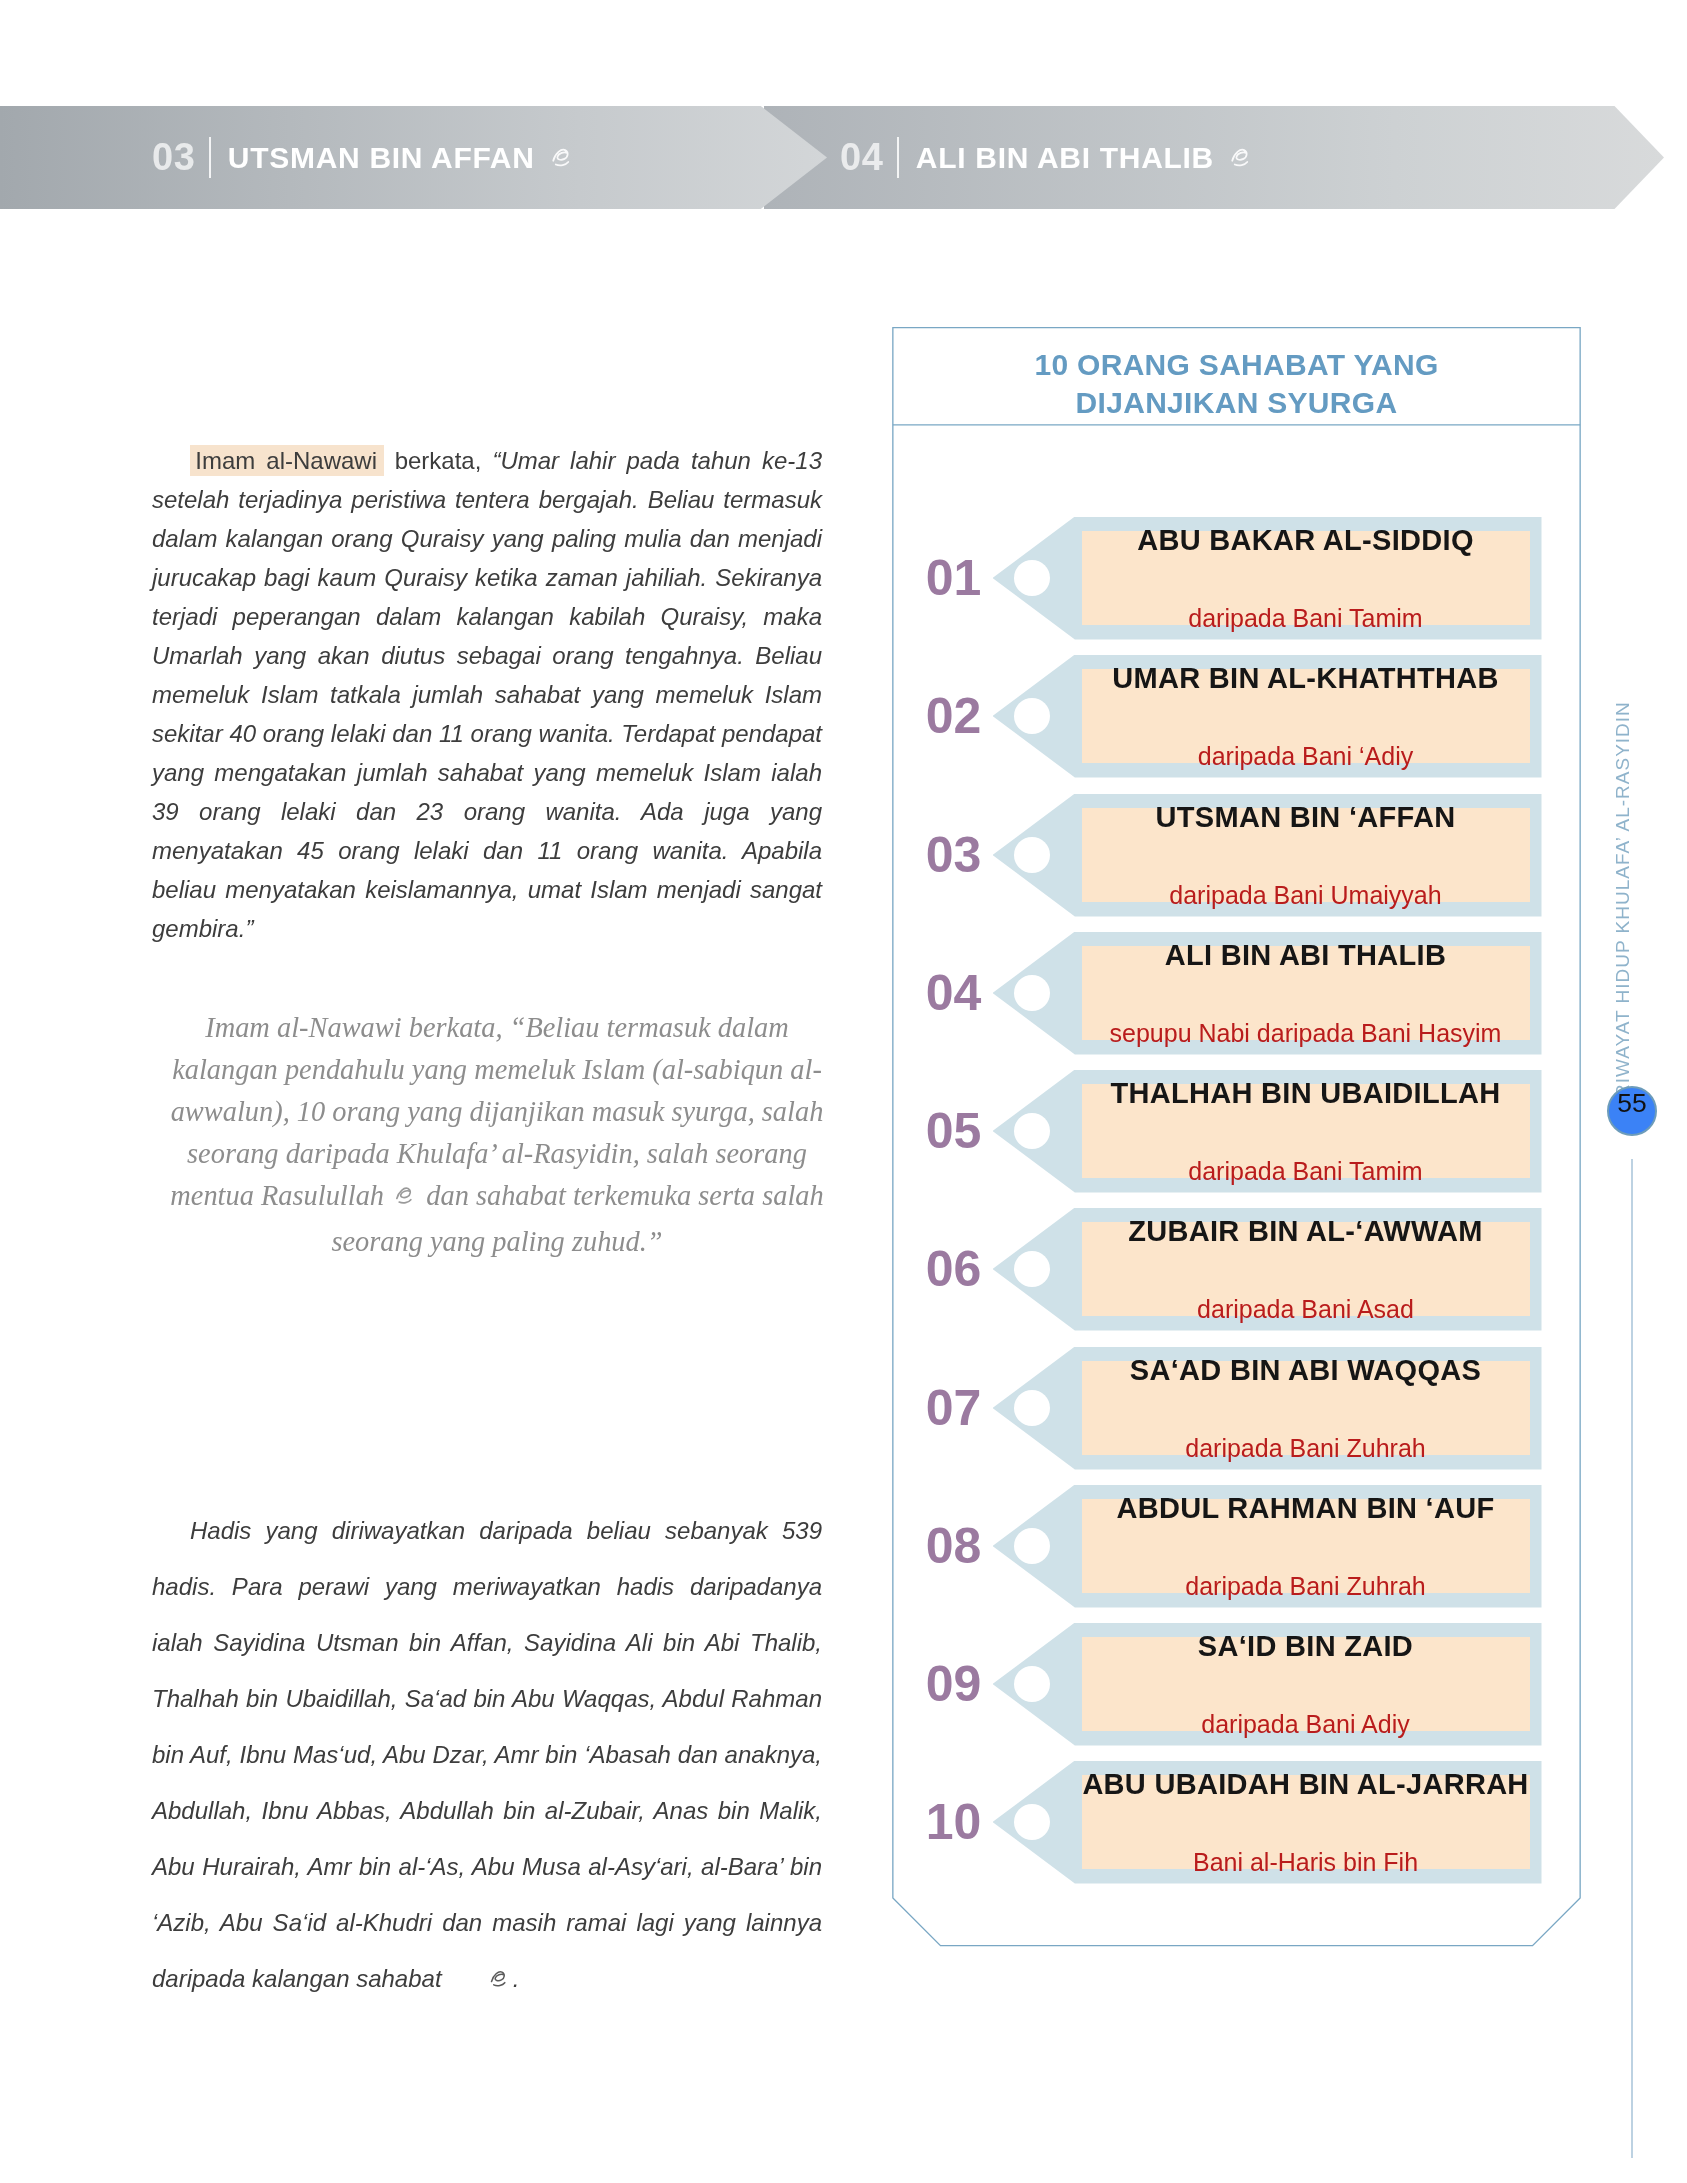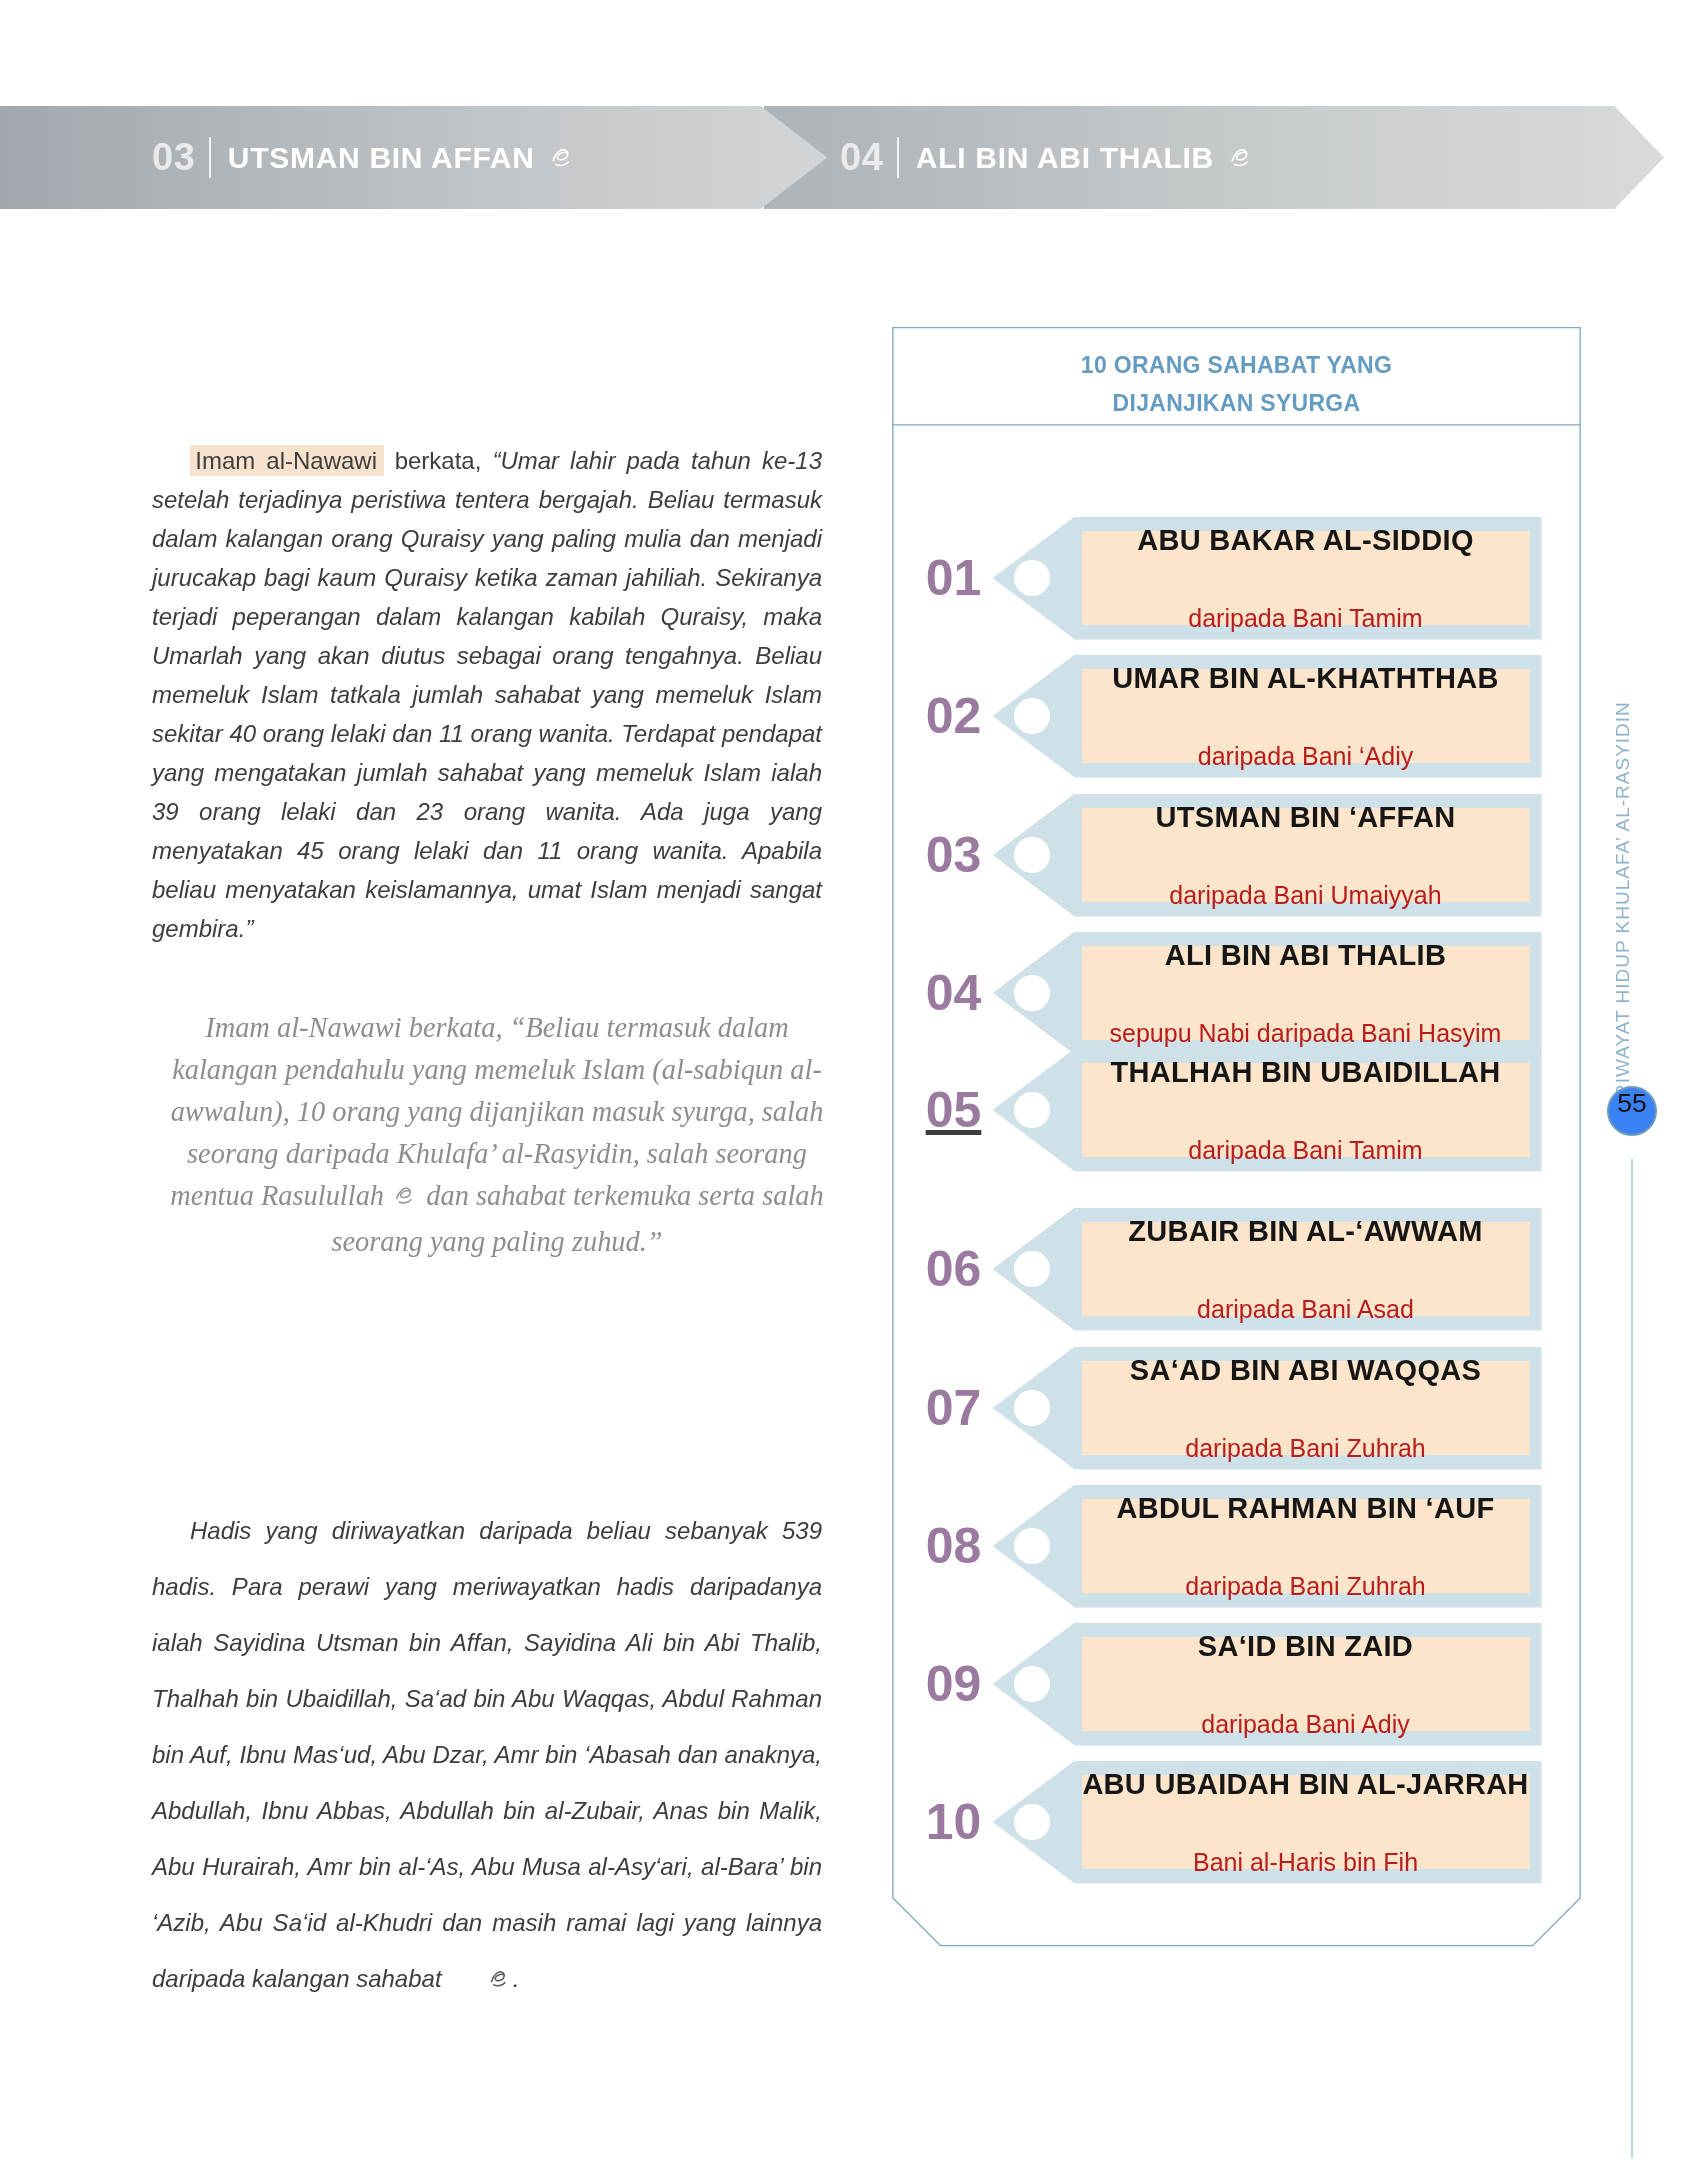--- a/index.html
+++ b/index.html
@@ -28,21 +28,21 @@
   .hl{background:#f7e3cd;padding:2px 6.6px 2px 5.3px;font-style:normal;}
   .gray-quote{position:absolute;left:162px;top:1007px;width:670px;text-align:center;
         font-family:"Liberation Serif",serif;font-style:italic;font-size:28.4px;line-height:42px;
         color:#8d8d8d;}
   .callig{display:inline-block;vertical-align:-4px;}
 
   
   .panel{position:absolute;left:892px;top:327px;width:689px;height:1620px;}
   .panel svg.frame{position:absolute;left:0;top:0;}
   .panel-title{position:absolute;left:0;top:18.5px;width:100%;text-align:center;
-        color:#649bc2;font-weight:bold;font-size:23px;line-height:38px;letter-spacing:0.3px;}
+        color:#649bc2;font-weight:bold;font-size:30px;line-height:38px;letter-spacing:0.3px;}
   .taglist{position:absolute;left:22.5px;top:182px;width:647px;}
   .tagrow{position:absolute;left:0;width:647px;height:138px;display:flex;align-items:center;}
   .tagrow .tagnum{width:78px;text-align:center;font-size:50px;font-weight:bold;color:#9b7aa0;}
   .tagshape{position:relative;width:549px;height:123px;background:#cfe1e8;
         clip-path:polygon(15% 0,100% 0,100% 100%,15% 100%,0 50%);}
   .taghole{position:absolute;left:21px;top:50%;transform:translateY(-50%);width:36px;height:36px;
         border-radius:50%;background:#ffffff;}
   .taginner{position:absolute;left:89px;right:12px;top:14.6px;bottom:14.6px;background:#fce5cb;
         display:flex;flex-direction:column;justify-content:center;align-items:center;text-align:center;gap:47px;}
   .tagname{font-size:29px;font-weight:bold;color:#161616;letter-spacing:0.3px;white-space:nowrap;}
@@ -145,21 +145,21 @@
         <div class="tagrow" style="top: 415px;">
           <div class="tagnum">04</div>
           <div class="tagshape">
             <div class="taghole"></div>
             <div class="taginner">
               <div class="tagname">ALI BIN ABI THALIB</div>
               <div class="tagdesc">sepupu Nabi daripada Bani Hasyim</div>
             </div>
           </div>
         </div>
-        <div class="tagrow" style="top: 532px; text-decoration: underline;">
+        <div class="tagrow" style="top: 553px;">
           <div class="tagnum">05</div>
           <div class="tagshape">
             <div class="taghole"></div>
             <div class="taginner">
               <div class="tagname">THALHAH BIN UBAIDILLAH</div>
               <div class="tagdesc">daripada Bani Tamim</div>
             </div>
           </div>
         </div>
         <div class="tagrow" style="top: 691px;">

